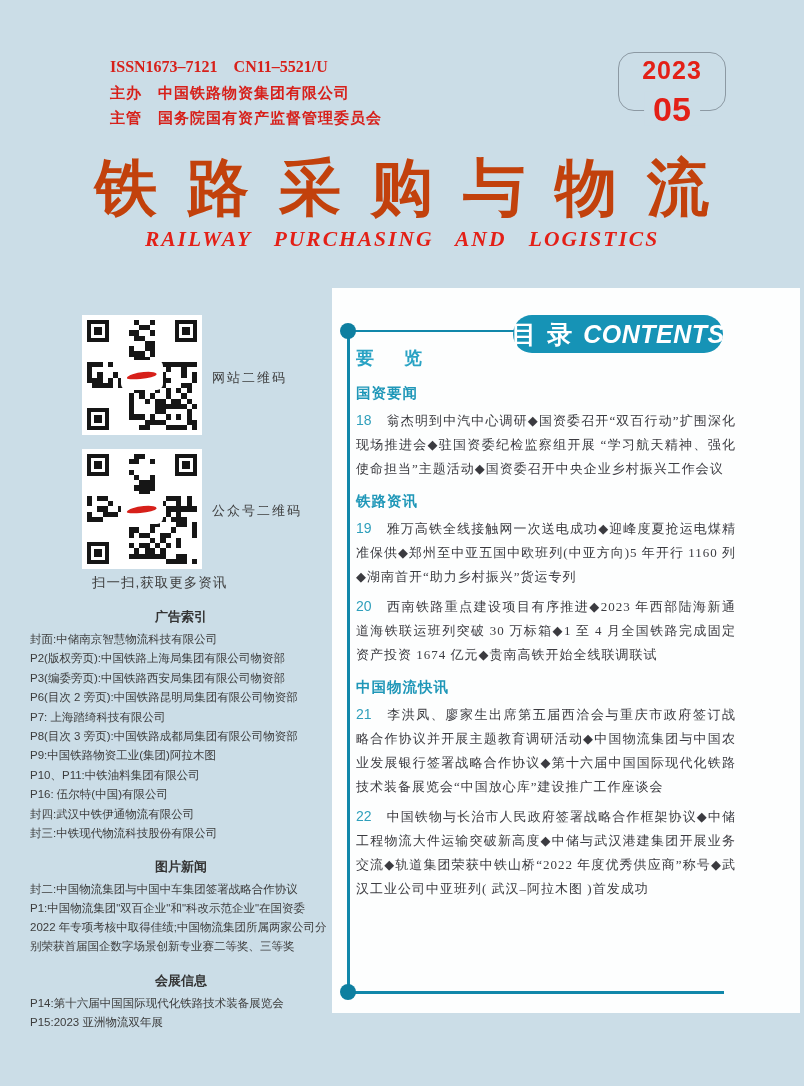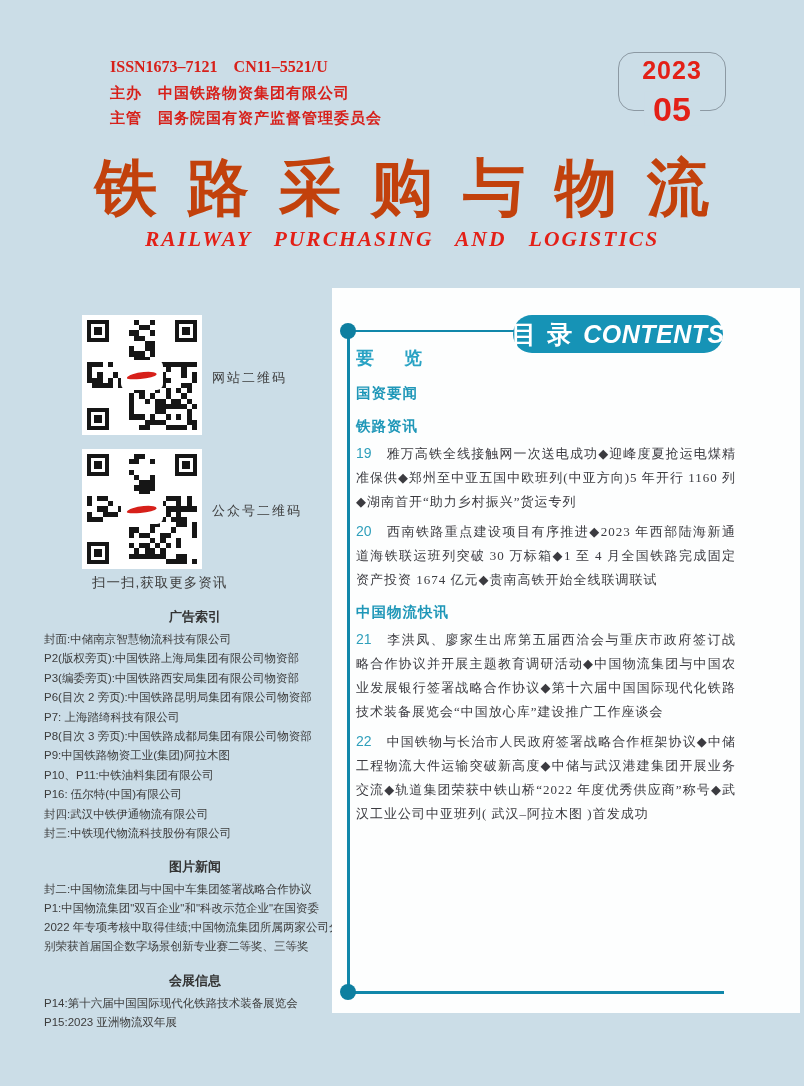--- a/index.html
+++ b/index.html
@@ -25,21 +25,21 @@
   .qr-modules i{position:absolute;width:4.77%;height:4.77%;background:#161616;}
   .finder{position:absolute;width:22px;height:22px;border:4px solid #161616;background:#fff;box-sizing:border-box;}
   .finder::after{content:"";position:absolute;inset:3px;background:#161616;}
   .f-tl{left:0;top:0;} .f-tr{right:0;top:0;} .f-bl{left:0;bottom:0;}
   .qr-logo{position:absolute;left:50%;top:50%;transform:translate(-50%,-50%);width:38px;height:26px;background:#fff;border-radius:4px;box-shadow:0 0 0 2px #fff;display:flex;align-items:center;justify-content:center;}
   .swoosh{width:28px;height:7px;background:#d7201a;border-radius:50% 50% 50% 50%/60% 60% 40% 40%;transform:skewX(-30deg) rotate(-6deg);}
   .qr-label{position:absolute;left:212px;font-size:13px;color:#3c3c3c;letter-spacing:2px;}
   .scan-hint{position:absolute;left:92px;top:574px;font-size:13.5px;color:#3c3c3c;letter-spacing:1px;}
 
   
-  .lcol{position:absolute;left:44px;width:302px;color:#3c3c3c;}
+  .lcol{position:absolute;left:30px;width:302px;color:#3c3c3c;}
   .lcol-title{font-size:13px;font-weight:bold;text-align:center;line-height:18px;margin-bottom:4px;color:#333;}
   .lcol-item{font-size:11.5px;line-height:19.4px;white-space:nowrap;}
   .lcol-item.wrap{white-space:normal;line-height:19px;}
 
   
   .panel{position:absolute;left:332px;top:288px;width:468px;height:725px;background:#fdfefe;}
   .connector-v{position:absolute;left:15px;top:43px;width:2.5px;height:662px;background:#1187aa;}
   .connector-h-top{position:absolute;left:16px;top:41.5px;width:168px;height:2.5px;background:#1187aa;}
   .connector-h-bottom{position:absolute;left:16px;top:703px;width:376px;height:2.5px;background:#1187aa;}
   .connector-dot{position:absolute;width:16px;height:16px;border-radius:50%;background:#0e7fa0;}
@@ -374,20 +374,21 @@
 
     <div class="badge">
       <span class="badge-cn">目 录</span>
       <span class="badge-en">CONTENTS</span>
     </div>
 
     <div class="toc">
       <div class="toc-overview">要　览</div>
 
       <div class="toc-group-label">国资要闻</div>
+      <p class="toc-entry"><span class="pg">18</span><span>翁杰明到中汽中心调研◆国资委召开“双百行动”扩围深化现场推进会◆驻国资委纪检监察组开展 “学习航天精神、强化使命担当”主题活动◆国资委召开中央企业乡村振兴工作会议</span></p>
 
       <div class="toc-group-label">铁路资讯</div>
       <p class="toc-entry"><span class="pg">19</span><span>雅万高铁全线接触网一次送电成功◆迎峰度夏抢运电煤精准保供◆郑州至中亚五国中欧班列(中亚方向)5 年开行 1160 列◆湖南首开“助力乡村振兴”货运专列</span></p>
       <p class="toc-entry"><span class="pg">20</span><span>西南铁路重点建设项目有序推进◆2023 年西部陆海新通道海铁联运班列突破 30 万标箱◆1 至 4 月全国铁路完成固定资产投资 1674 亿元◆贵南高铁开始全线联调联试</span></p>
 
       <div class="toc-group-label">中国物流快讯</div>
       <p class="toc-entry"><span class="pg">21</span><span>李洪凤、廖家生出席第五届西洽会与重庆市政府签订战略合作协议并开展主题教育调研活动◆中国物流集团与中国农业发展银行签署战略合作协议◆第十六届中国国际现代化铁路技术装备展览会“中国放心库”建设推广工作座谈会</span></p>
       <p class="toc-entry"><span class="pg">22</span><span>中国铁物与长治市人民政府签署战略合作框架协议◆中储工程物流大件运输突破新高度◆中储与武汉港建集团开展业务交流◆轨道集团荣获中铁山桥“2022 年度优秀供应商”称号◆武汉工业公司中亚班列( 武汉–阿拉木图 )首发成功</span></p>
     </div>
   </div>

